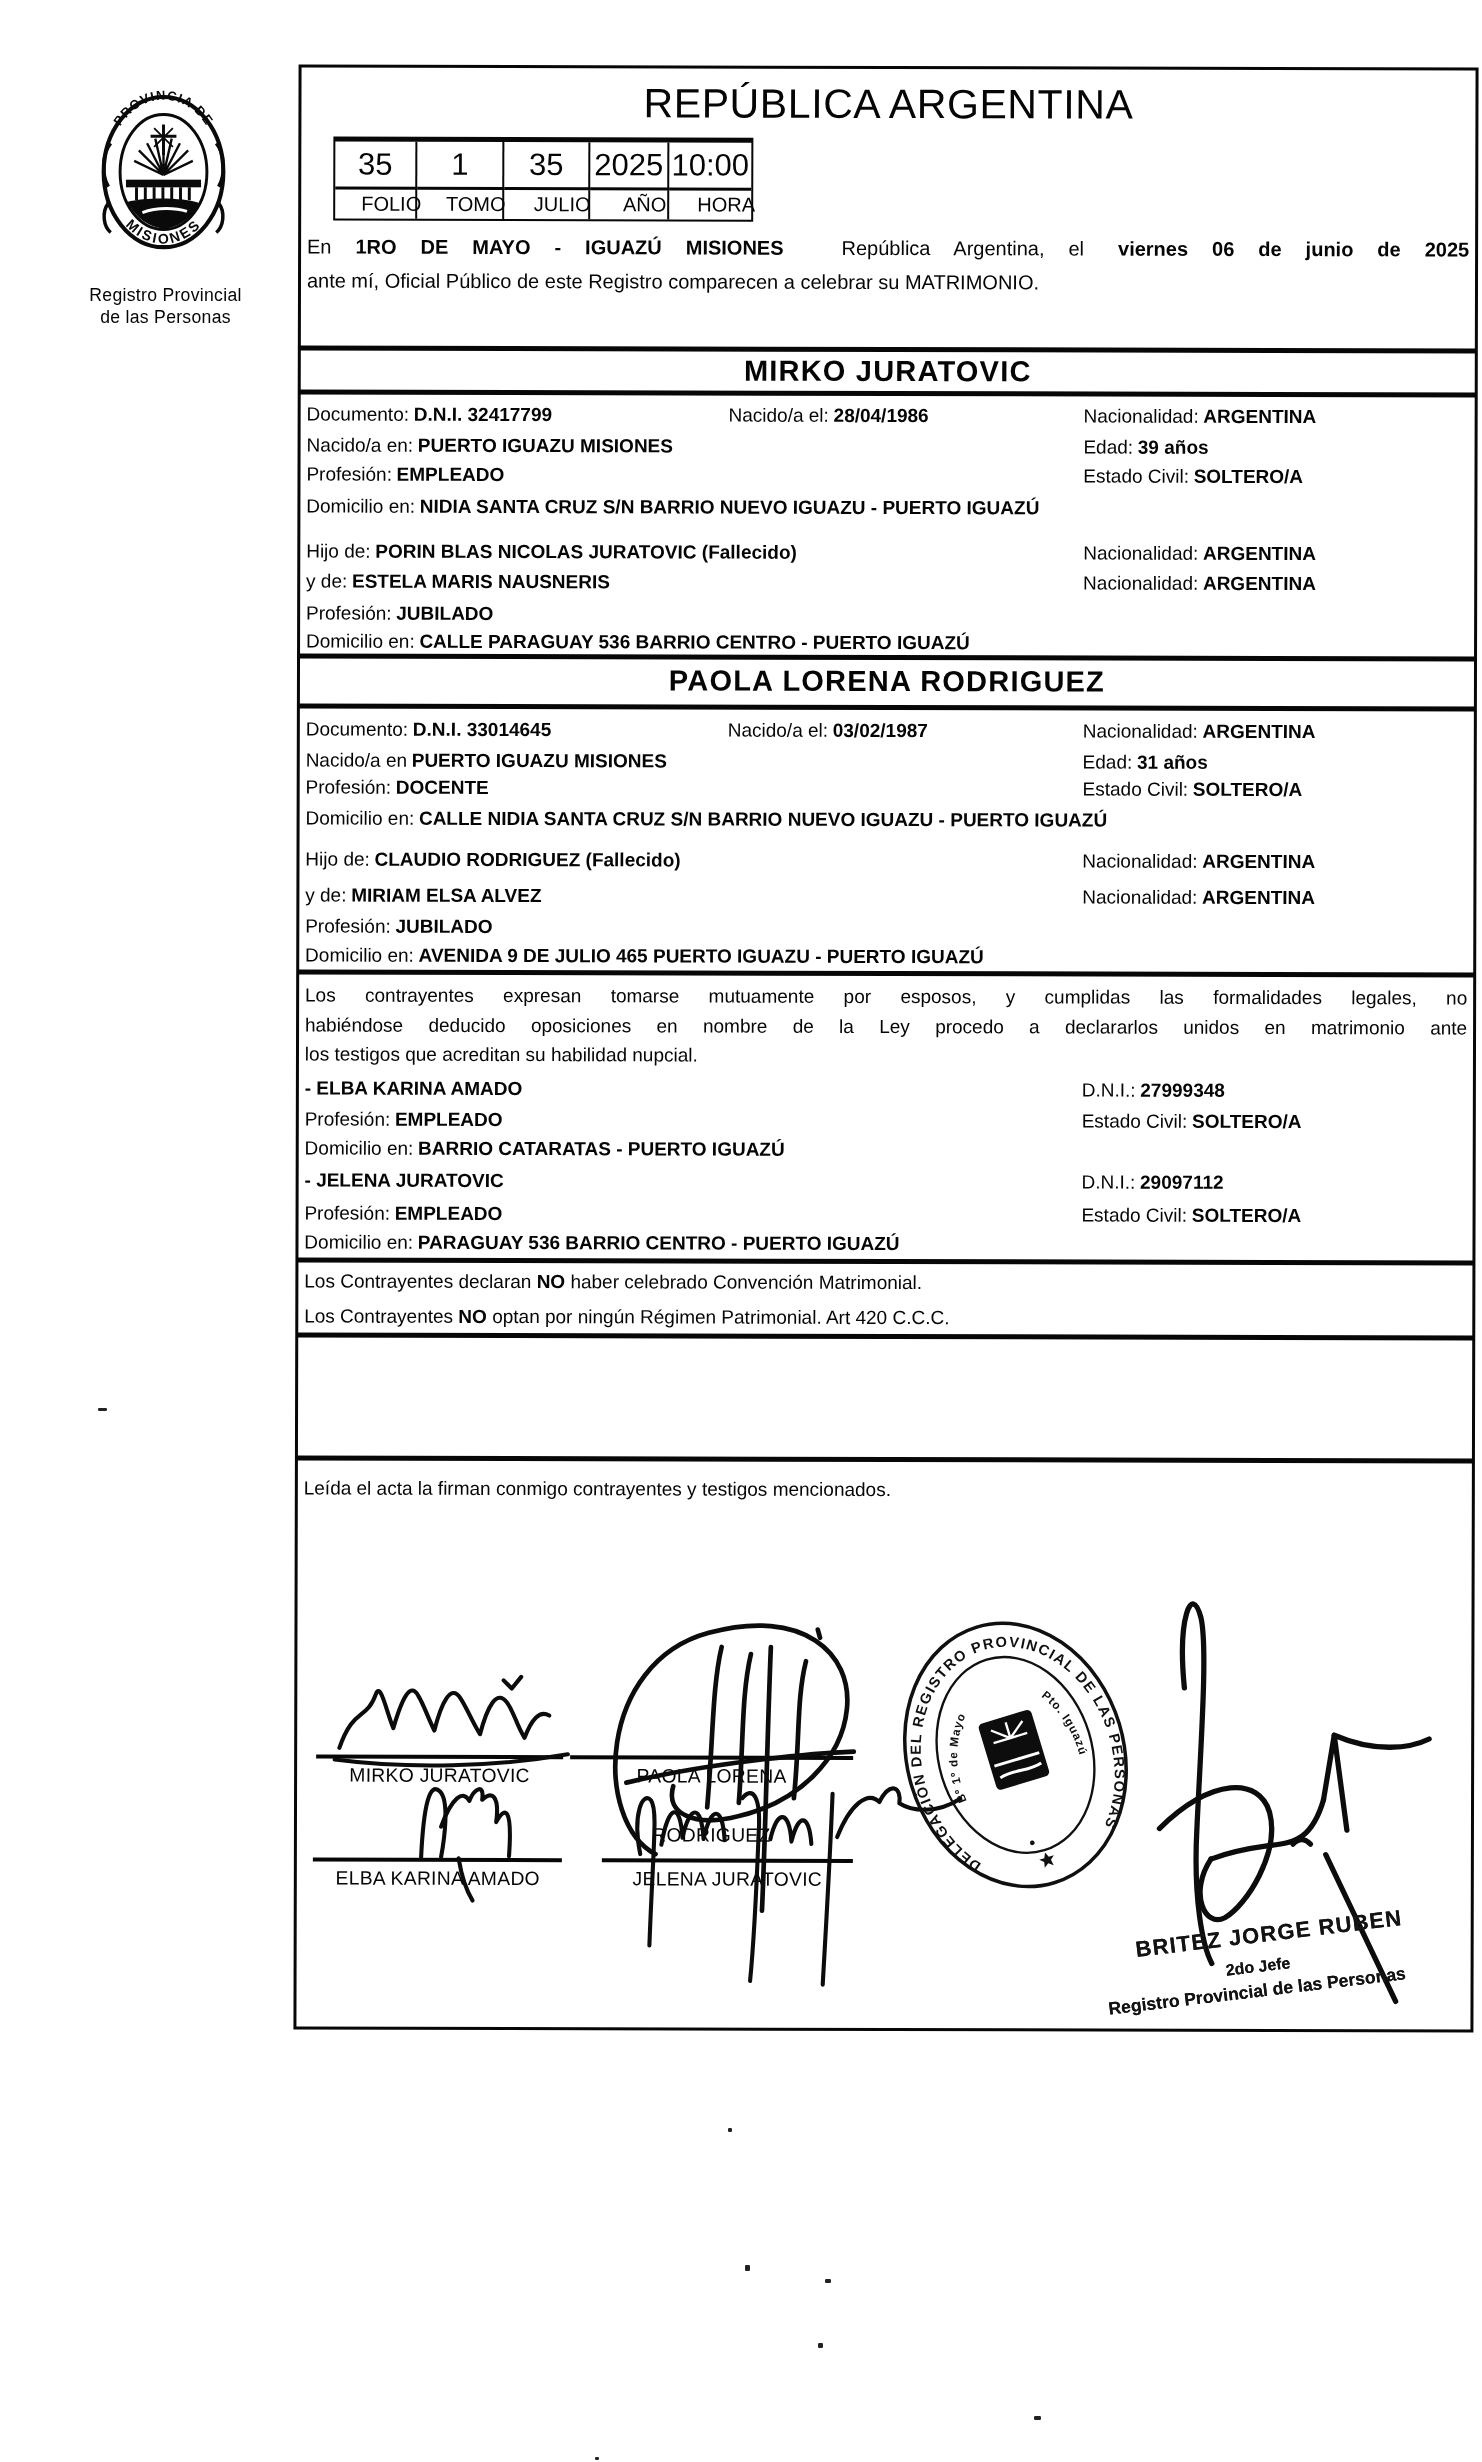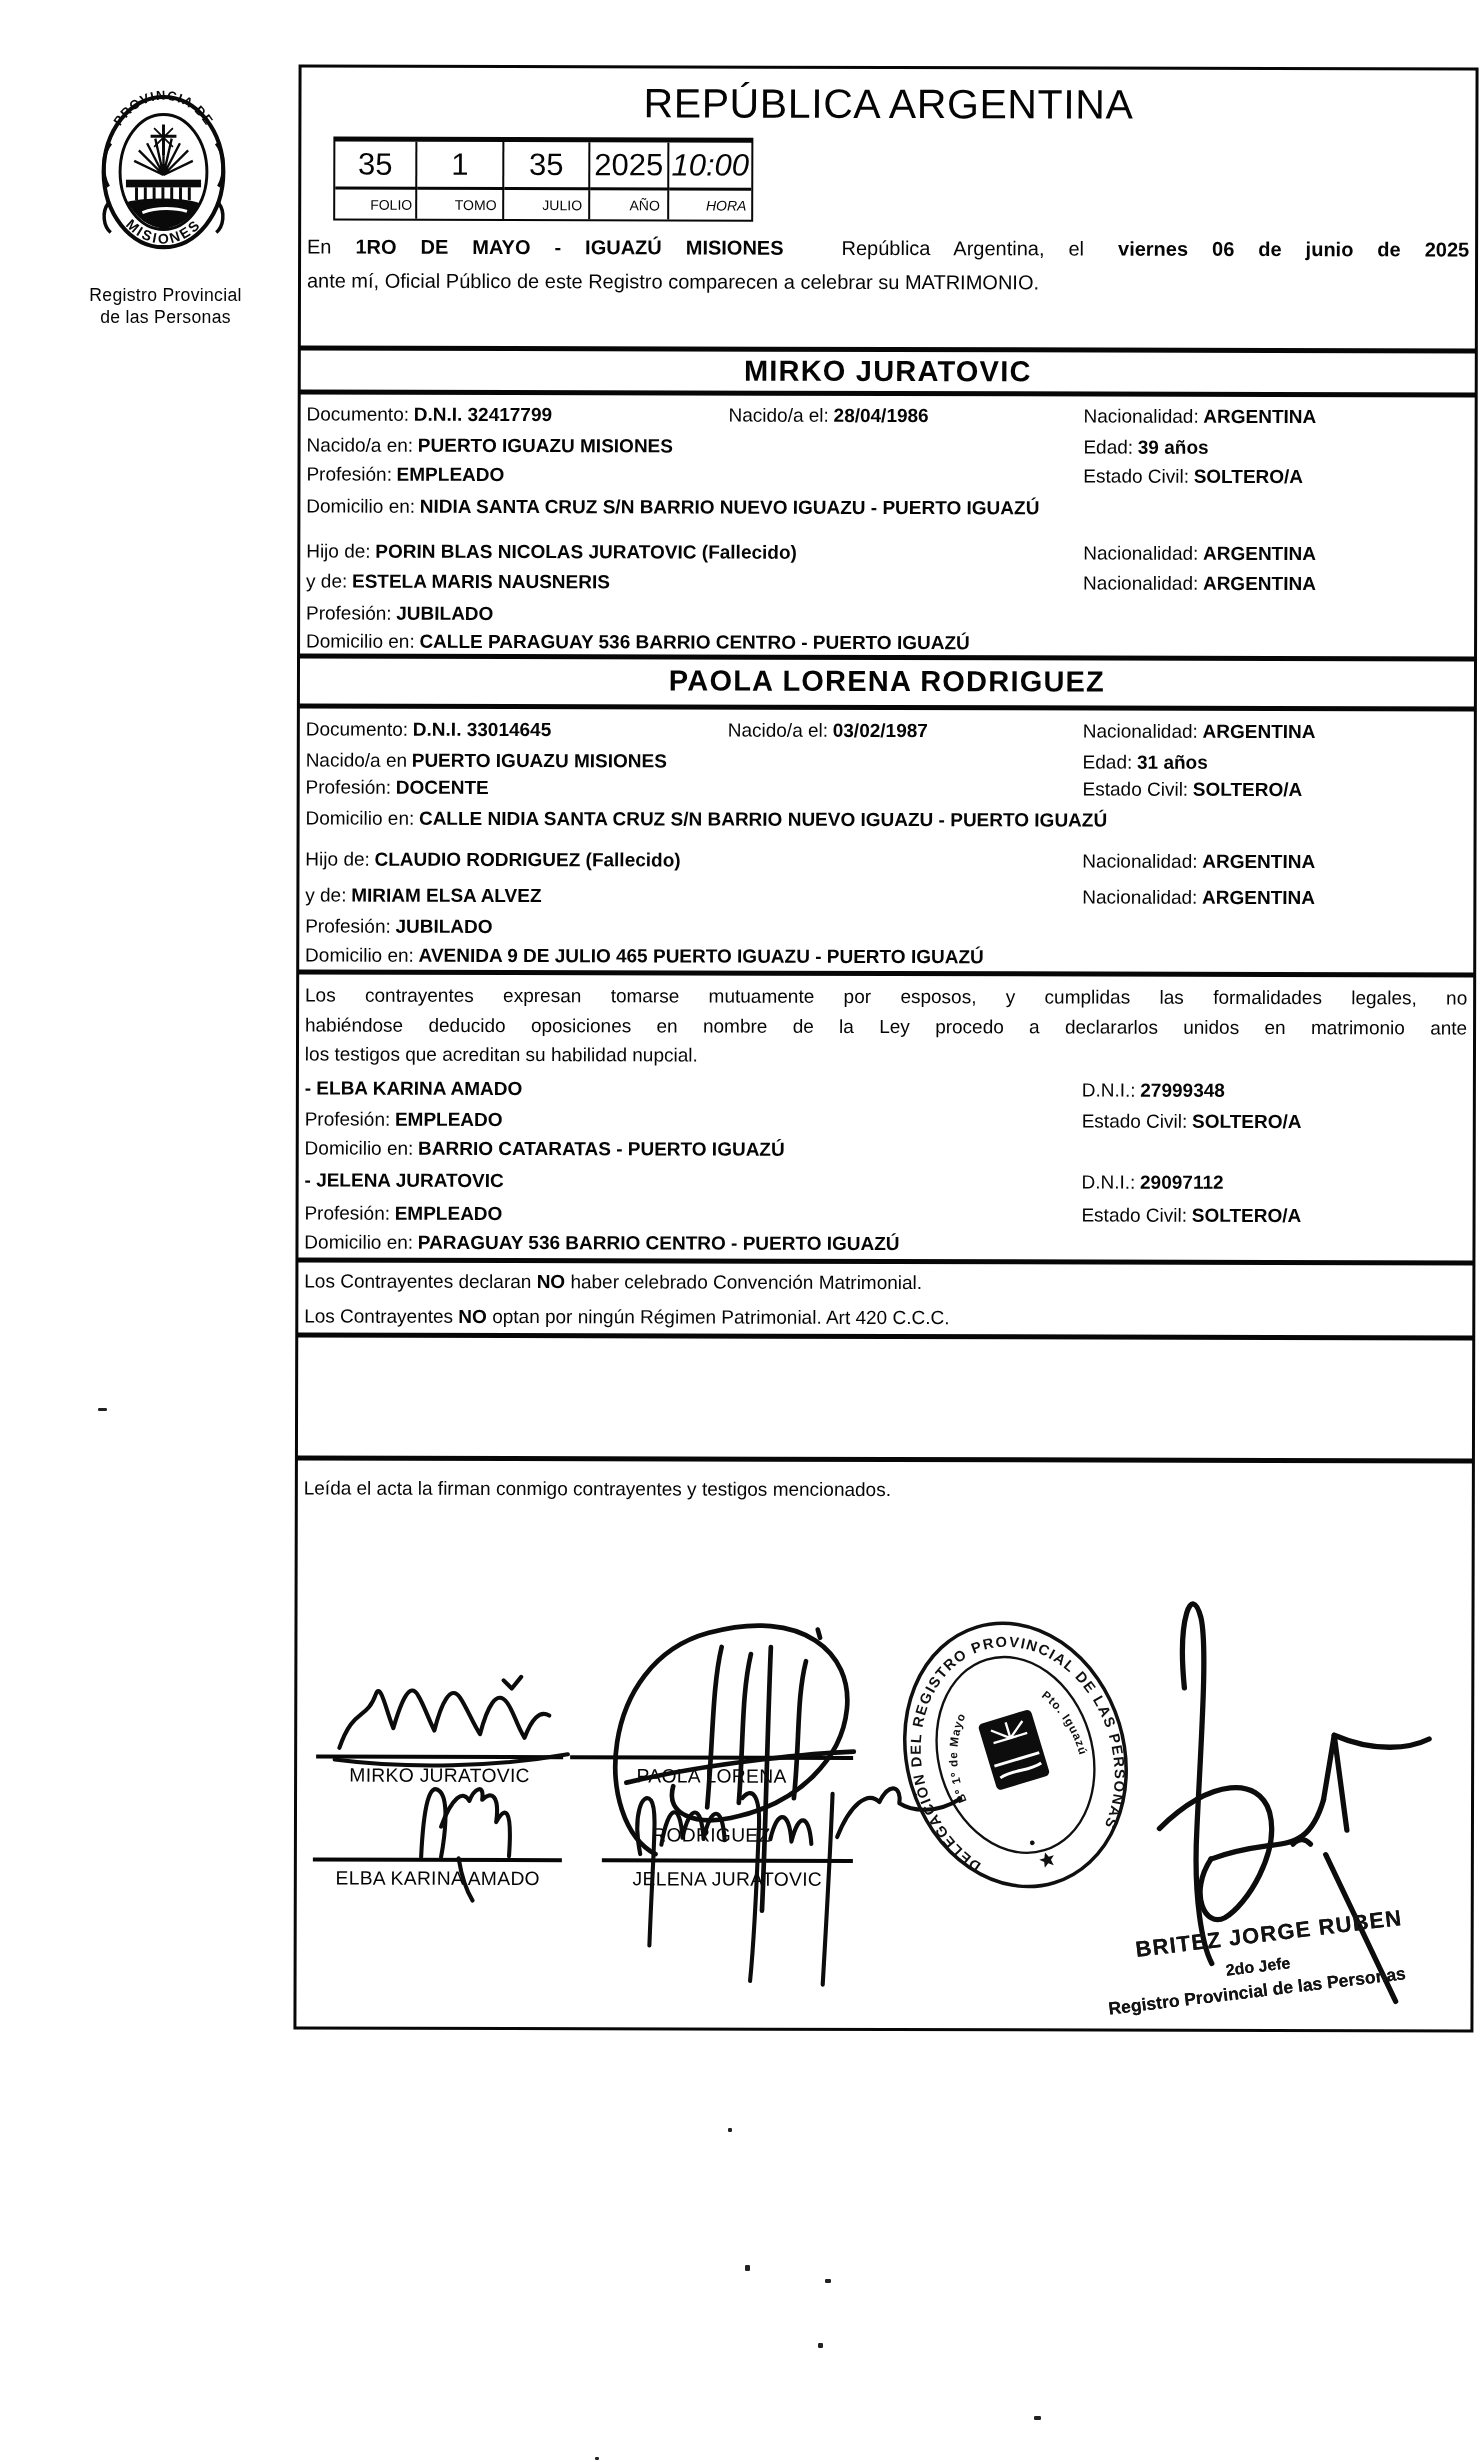--- a/index.html
+++ b/index.html
@@ -23,23 +23,23 @@
   }
   .hr { position:absolute; left:-1.2px; right:-1.2px; height:5.3px; background:#070707; }
 
   .main-title { position:absolute; left:0; right:0; top:11.7px; text-align:center;
     font-size:41px; font-weight:400; letter-spacing:0.6px; white-space:nowrap; }
 
   
   .ftable { position:absolute; left:32px; top:69px; border:2.9px solid #070707; border-top-width:5.3px; }
   .frow { display:flex; }
   .fcell { border-right:2.3px solid #070707; display:flex; align-items:center; justify-content:center; }
-  .fcell:last-child { border-right:none;font-style:italic; }
+  .fcell:last-child { border-right:none; }
   .frow.vals .fcell { height:48px; font-size:31px; font-weight:400; border-bottom:3.5px solid #070707; }
-  .frow.labs .fcell { height:29px; font-size:14px; font-weight:400;padding-left:32px; }
+  .frow.labs .fcell { height:29px; font-size:20px; font-weight:400;padding-left:32px; }
   .c0{width:82px}.c1{width:87px}.c2w{width:86px}.c3w{width:79px}.c4w{width:82px}
 
   .acta-box { position:absolute; left:903px; top:73px; width:251px; height:75px;
     border:2.3px solid #070707; border-top-width:5.3px; border-bottom-width:6.4px;
     display:flex; align-items:center; justify-content:center;
     font-size:27px; letter-spacing:1.2px; font-weight:400; }
 
   
   .line { position:absolute; left:5.9px; right:4.7px; font-size:19px; line-height:23.4px; white-space:nowrap; }
   .lab { font-weight:400; }

